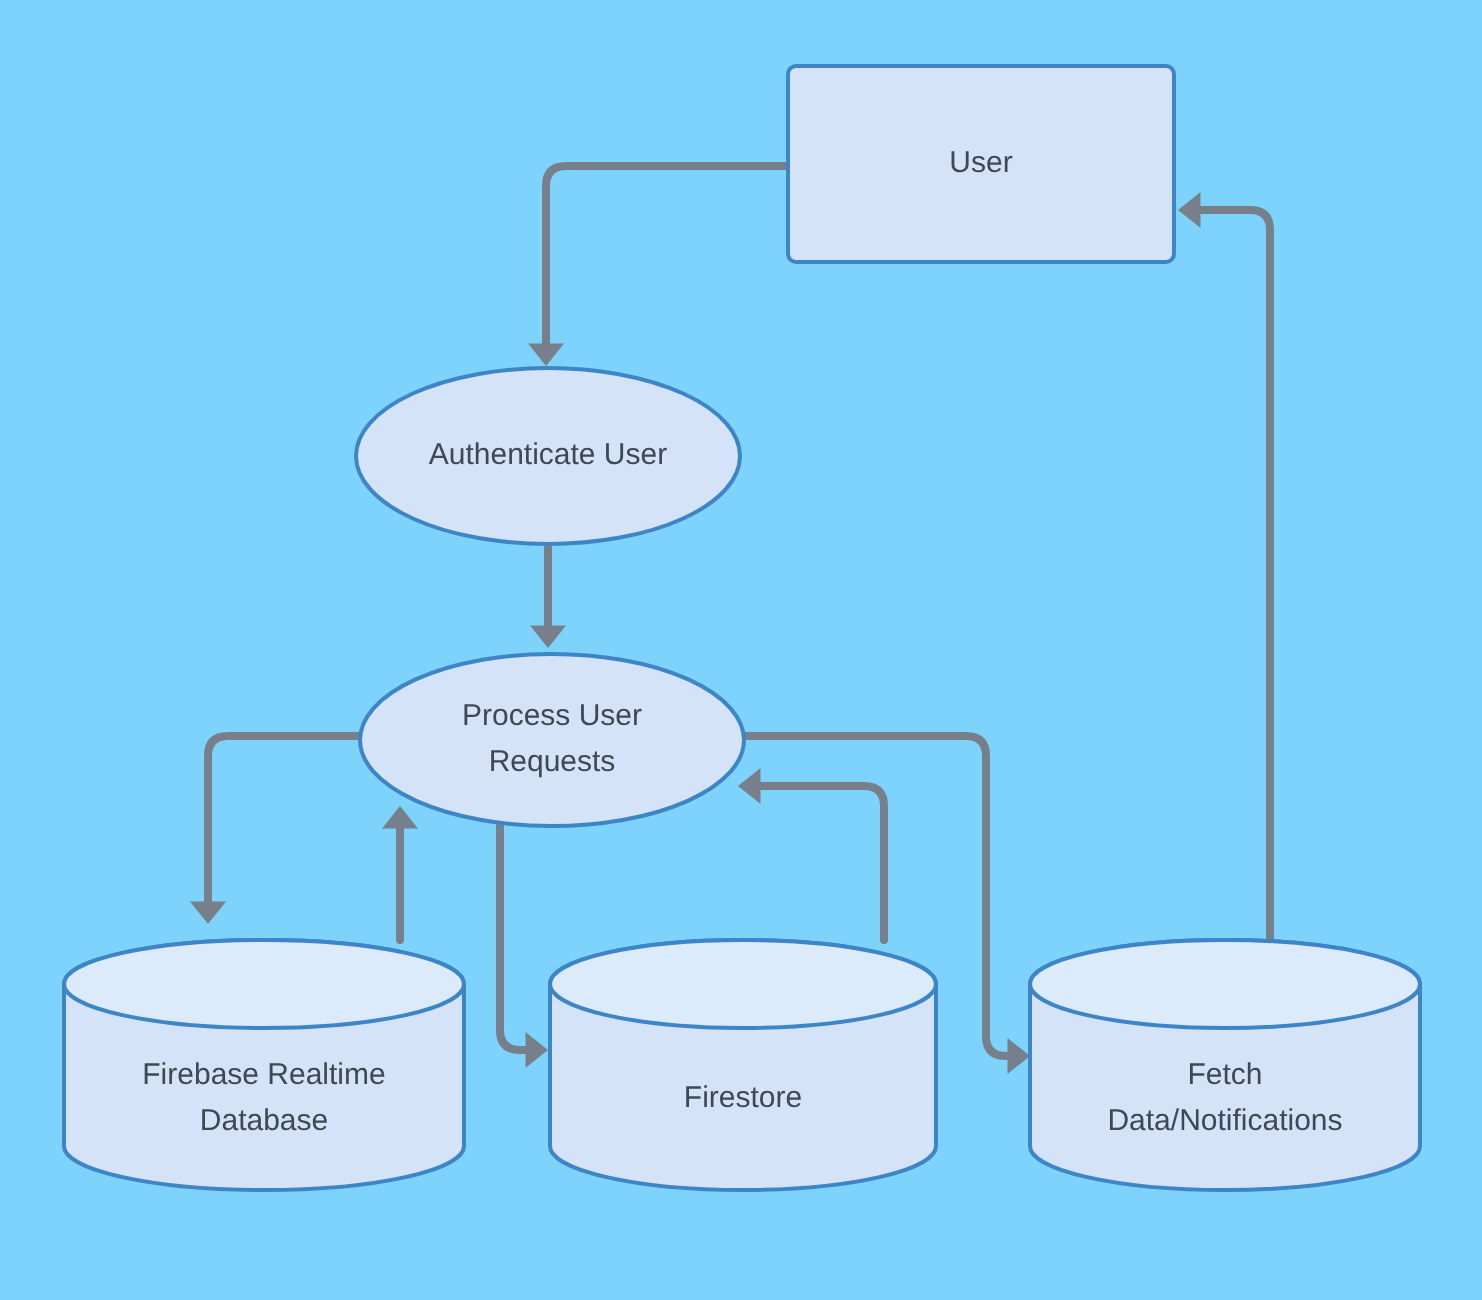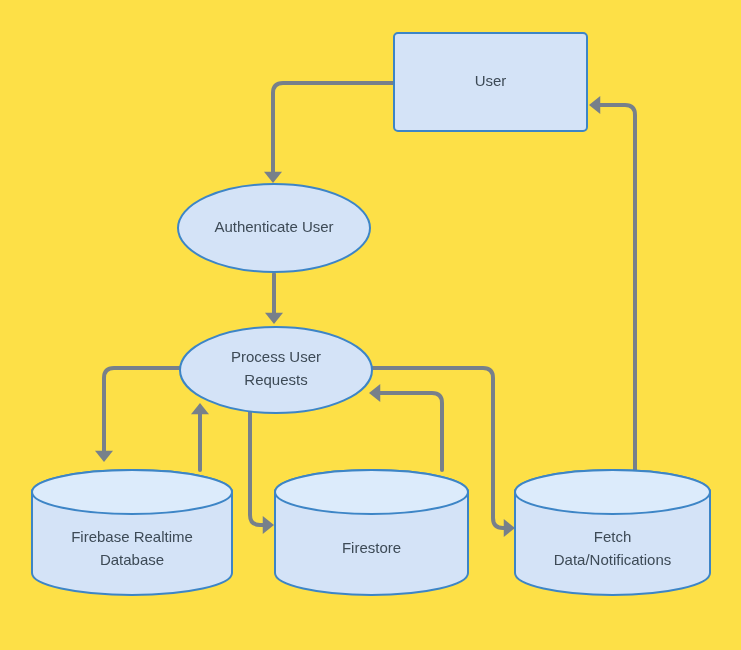--- a/index.html
+++ b/index.html
@@ -11,21 +11,21 @@
   body {
     width: 741px;
     height: 650px;
     overflow: hidden;
     font-family: "Liberation Sans", sans-serif;
   }
   #diagram-canvas {
     position: relative;
     width: 741px;
     height: 650px;
-    background: #fde047;
+    background: #7dd3fc;
   }
   svg#flow-svg {
     display: block;
     width: 741px;
     height: 650px;
   }
   .node-shape {
     fill: #d4e3f7;
     stroke: #3d85c6;
     stroke-width: 2;

